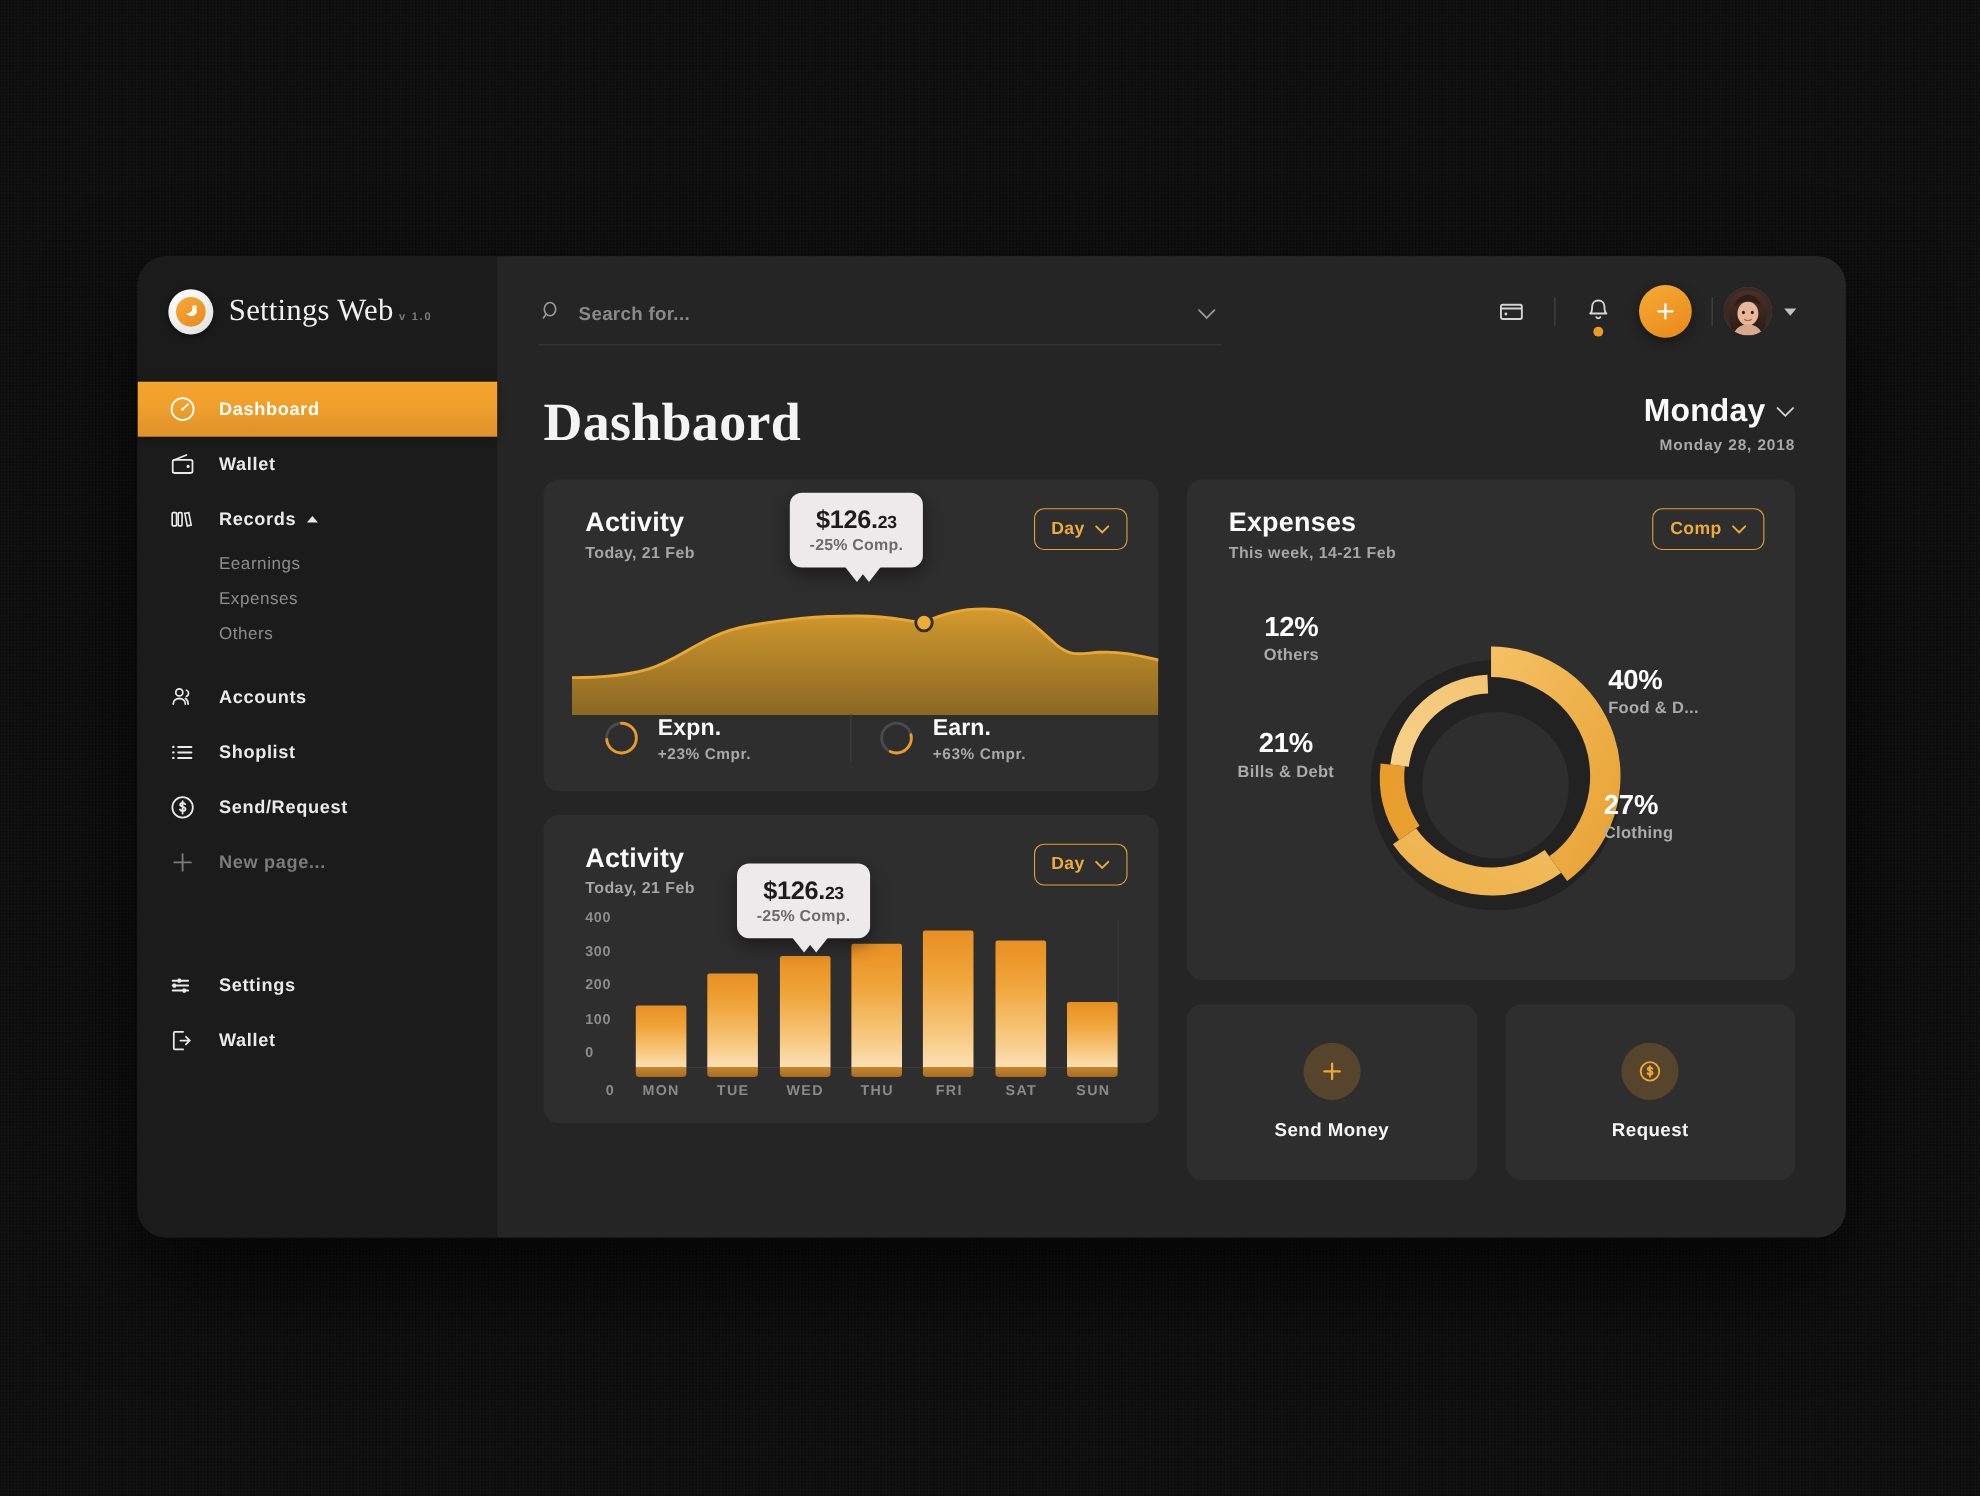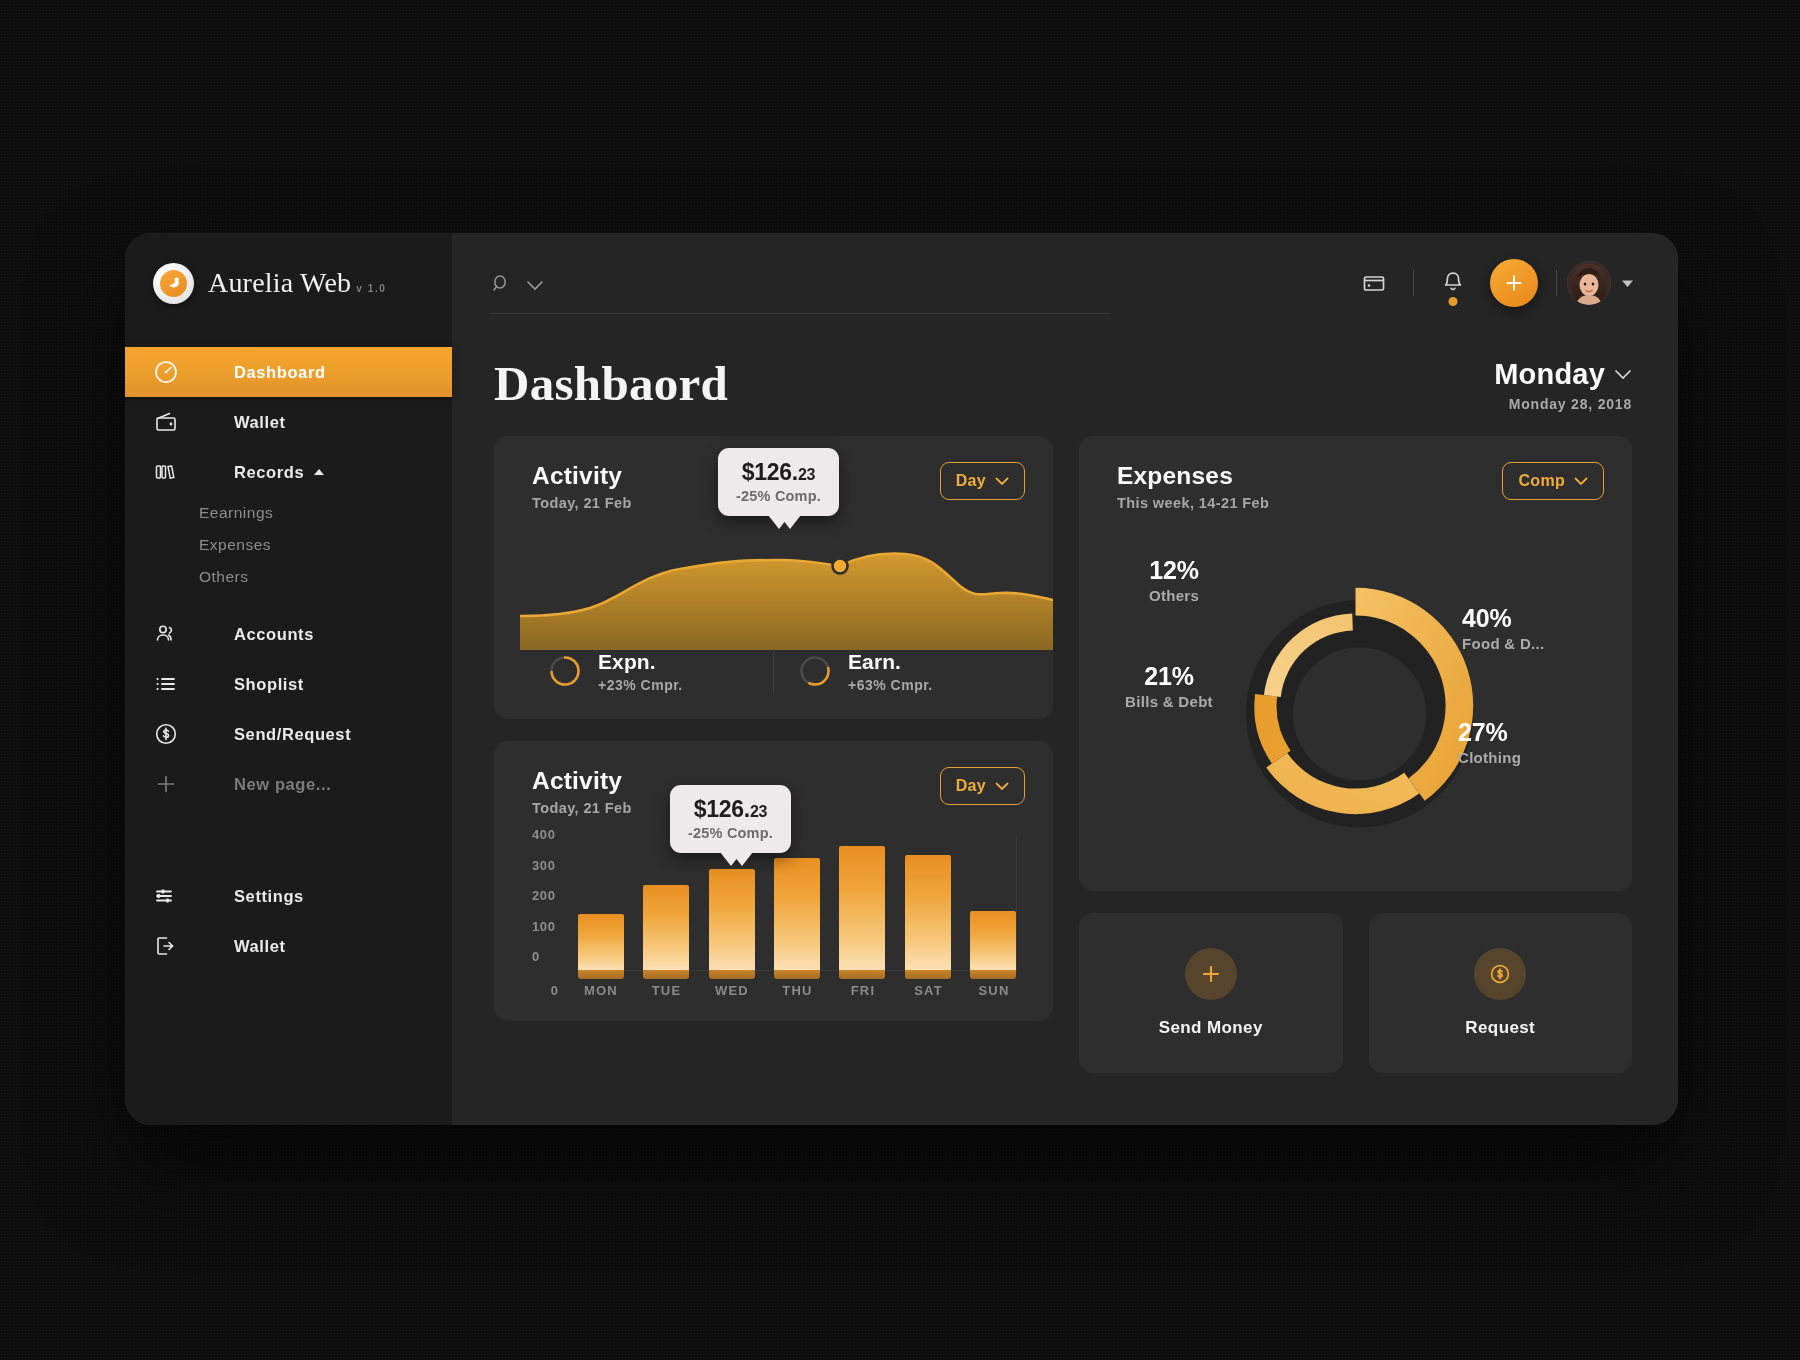--- a/index.html
+++ b/index.html
@@ -48,21 +48,21 @@
     font-size:28px; color:#f0f0f0; letter-spacing:.2px;
   }
   .brand-ver{ font-size:10px; color:#7c7c7c; font-weight:bold; letter-spacing:1.6px; margin-left:5px; }
 
   .nav{ padding-top:14px; }
   .nav-item{
     height:50px; display:flex; align-items:center; gap:0;
     padding-left:28px; cursor:pointer; position:relative;
   }
   .nav-item .ico{ width:46px; display:flex; align-items:center; color:#e9e9e9; }
-  .nav-item .lbl{ font-size:16.5px; font-weight:bold; color:#eaeaea; letter-spacing:.6px;margin-left:35px; }
+  .nav-item .lbl{ font-size:16.5px; font-weight:bold; color:#eaeaea; letter-spacing:.6px; }
   .nav-item.active{
     background:linear-gradient(180deg,#f5a52e 0%,#eea02c 45%,#e0912a 100%);
     box-shadow:0 2px 8px rgba(0,0,0,.35);
   }
   .nav-item.active .lbl, .nav-item.active .ico{ color:#fff; }
   .nav-sub{ padding-left:74px; }
   .nav-sub .sub-item{
     height:32px;display:flex;align-items:center;
     font-size:15.5px;color:#8d8d8d;font-weight:500;letter-spacing:.5px;cursor:pointer;
   }
@@ -188,21 +188,21 @@
 
     <div class="brand">
       <div class="brand-logo">
         <div class="inner">
           <svg width="16" height="16" viewBox="0 0 16 16">
             <path d="M10.5 2.5c-1 0-1.8.8-1.8 1.8 0 .6.2 1 .2 1.6 0 2-1.6 3-3.4 3.6-.7.3-1.5.5-2.5.6 1.2 1.4 3.1 2.3 5 2.3 3 0 5-2 5-4.6 0-1.3-.4-2.3-.4-3.3 0-.5.3-.9.6-1.2-.6-.5-1.5-.8-2.7-.8z" fill="#fff" opacity=".95"></path>
           </svg>
         </div>
       </div>
       <div style="display:flex;align-items:baseline;">
-        <span class="brand-name">Aurelia Web</span>
+        <span class="brand-name">Settings Web</span>
         <span class="brand-ver">v 1.0</span>
       </div>
     </div>
 
     <nav class="nav">
 
       <div class="nav-item active">
         <span class="ico">
           <svg width="26" height="26" viewBox="0 0 26 26" fill="none" stroke="currentColor" stroke-width="1.6">
             <circle cx="13" cy="13" r="10"></circle>
@@ -327,20 +327,21 @@
   <section class="main">
 
     <div class="topbar">
       <div class="search-wrap">
         <span>
           <svg width="22" height="22" viewBox="0 0 22 22" fill="none" stroke="#9a9a9a" stroke-width="1.5">
             <ellipse cx="10" cy="9" rx="5.2" ry="6"></ellipse>
               <path d="M6.4 13.6L4 17" stroke-linecap="round"></path>
           </svg>
         </span>
+        <input class="search-input" type="text" placeholder="Search for..." style="">
         <span style="display:flex;padding-right:4px;">
           <svg width="18" height="11" viewBox="0 0 18 11" fill="none" stroke="#9a9a9a" stroke-width="1.6" stroke-linecap="round">
               <path d="M2 2l7 7 7-7"></path>
             </svg>
         </span>
       </div>
 
       <div class="topbar-right">
         <div class="icon-btn">
           <svg width="28" height="26" viewBox="0 0 28 26" fill="none" stroke="currentColor" stroke-width="1.7">

